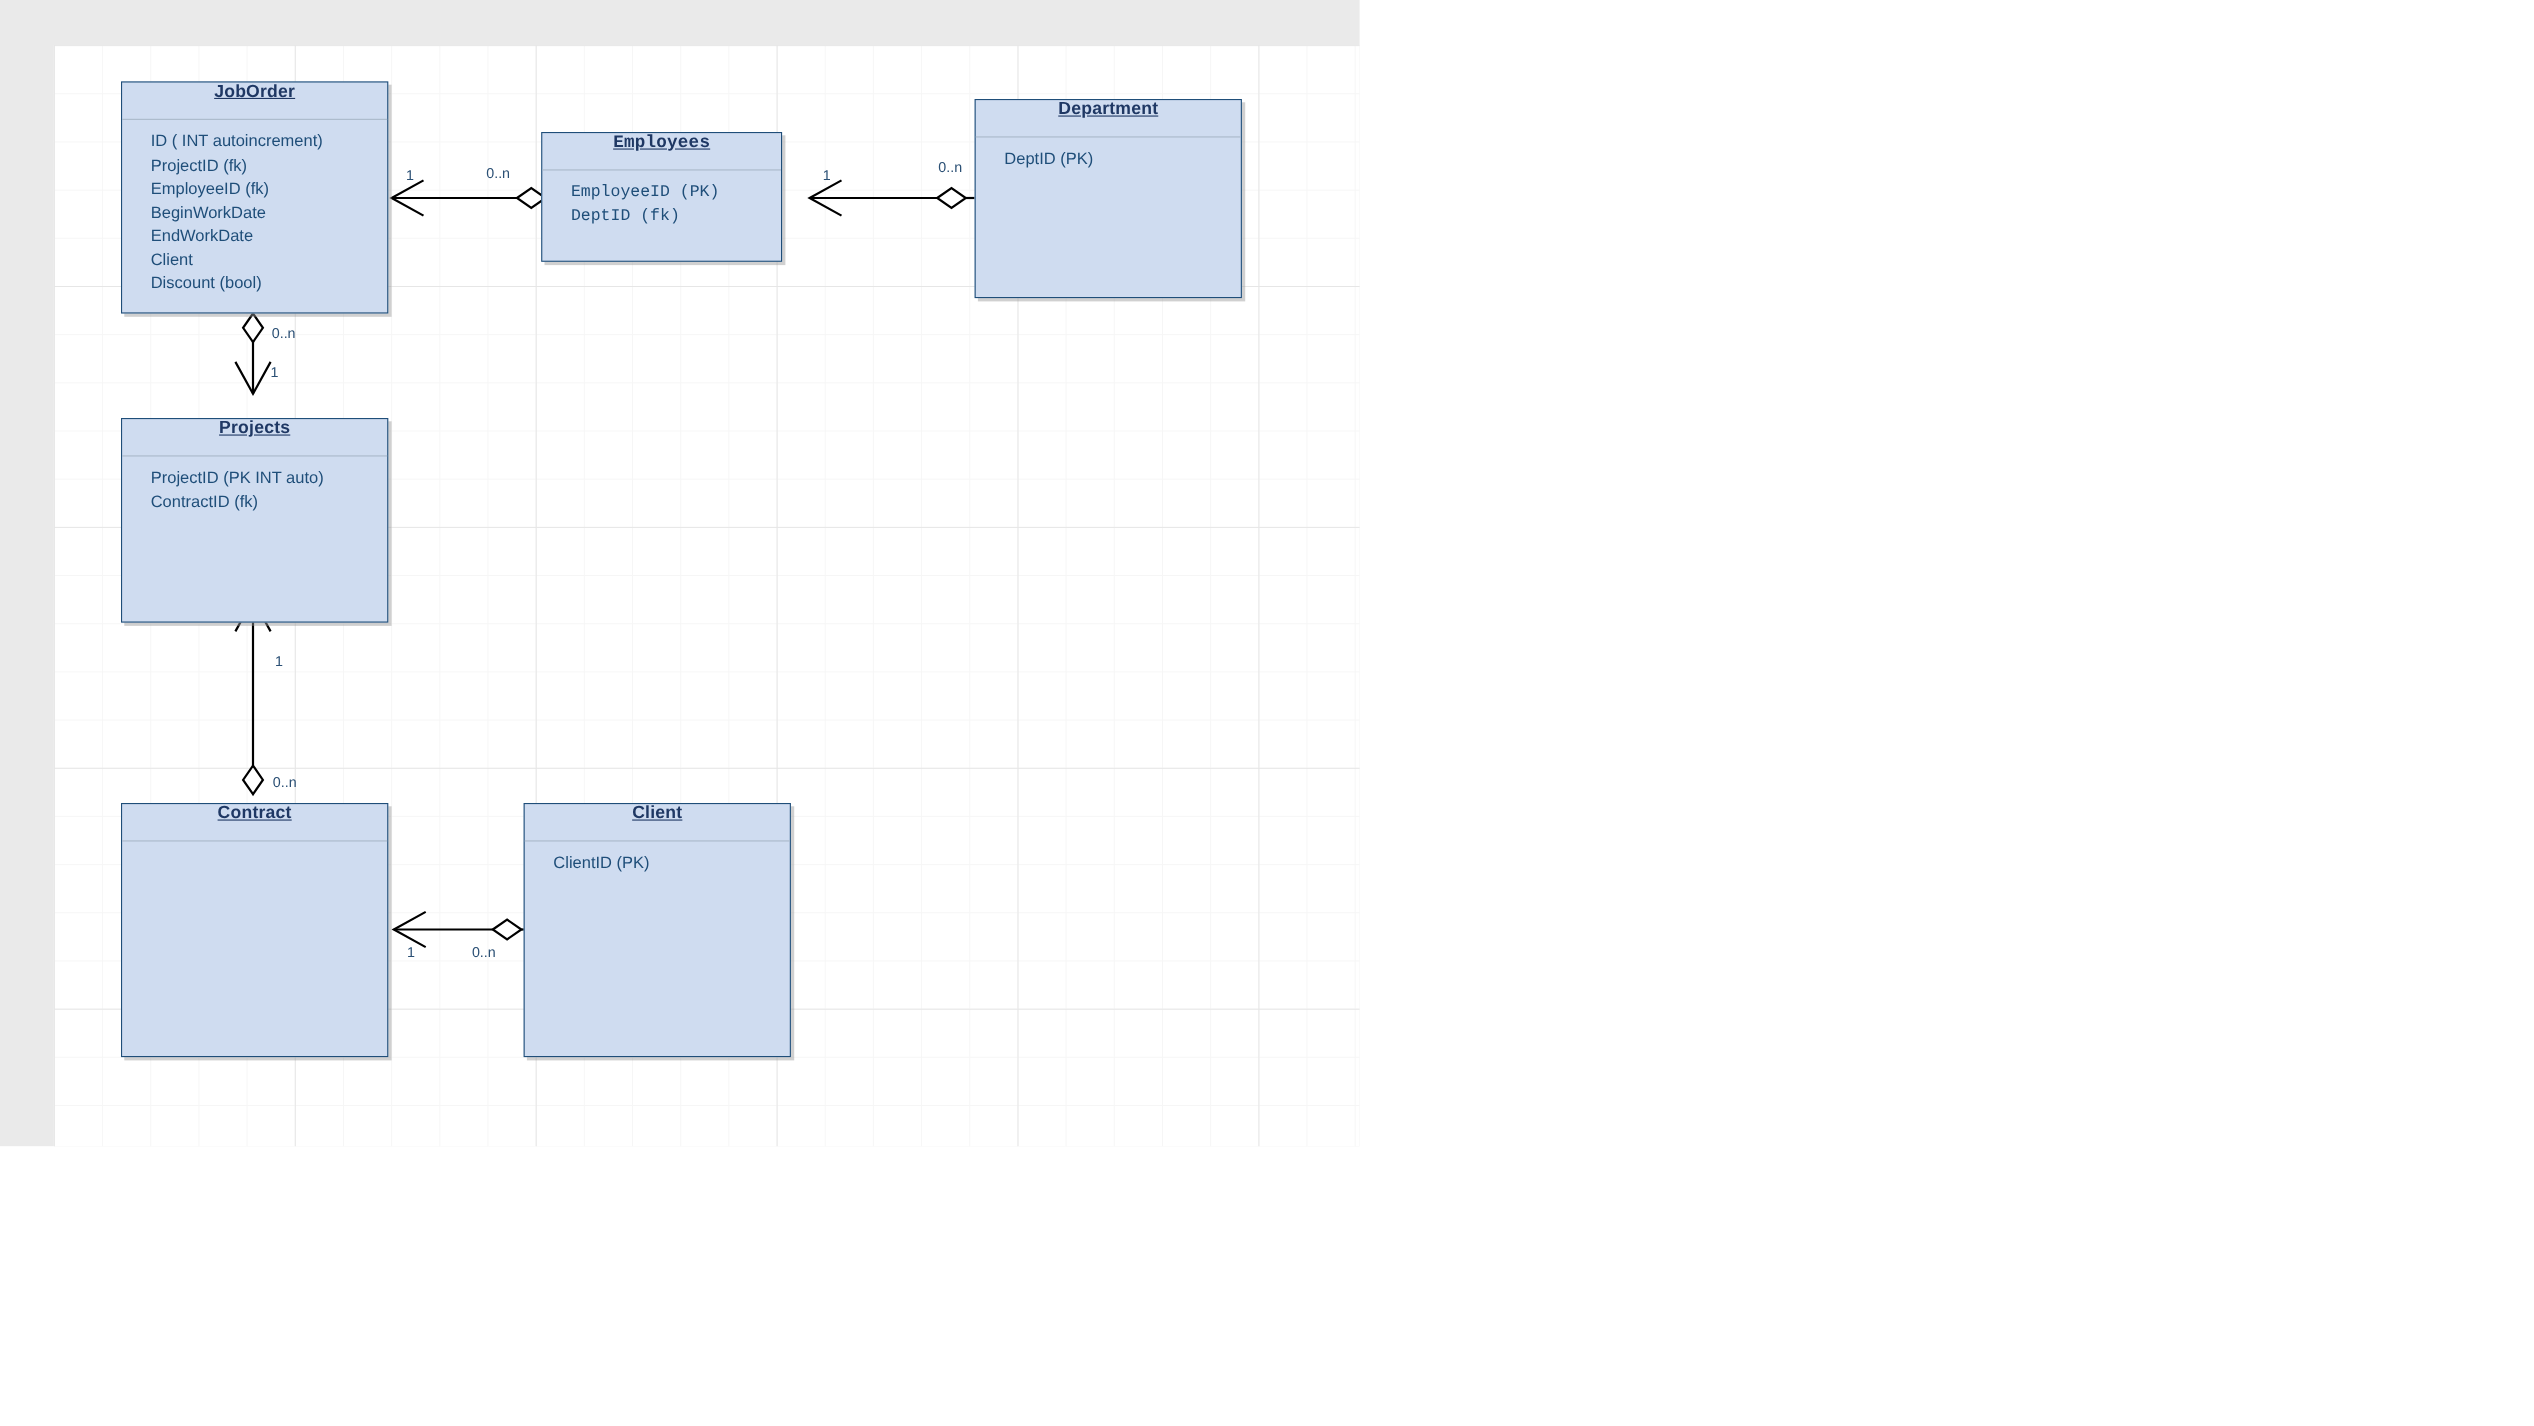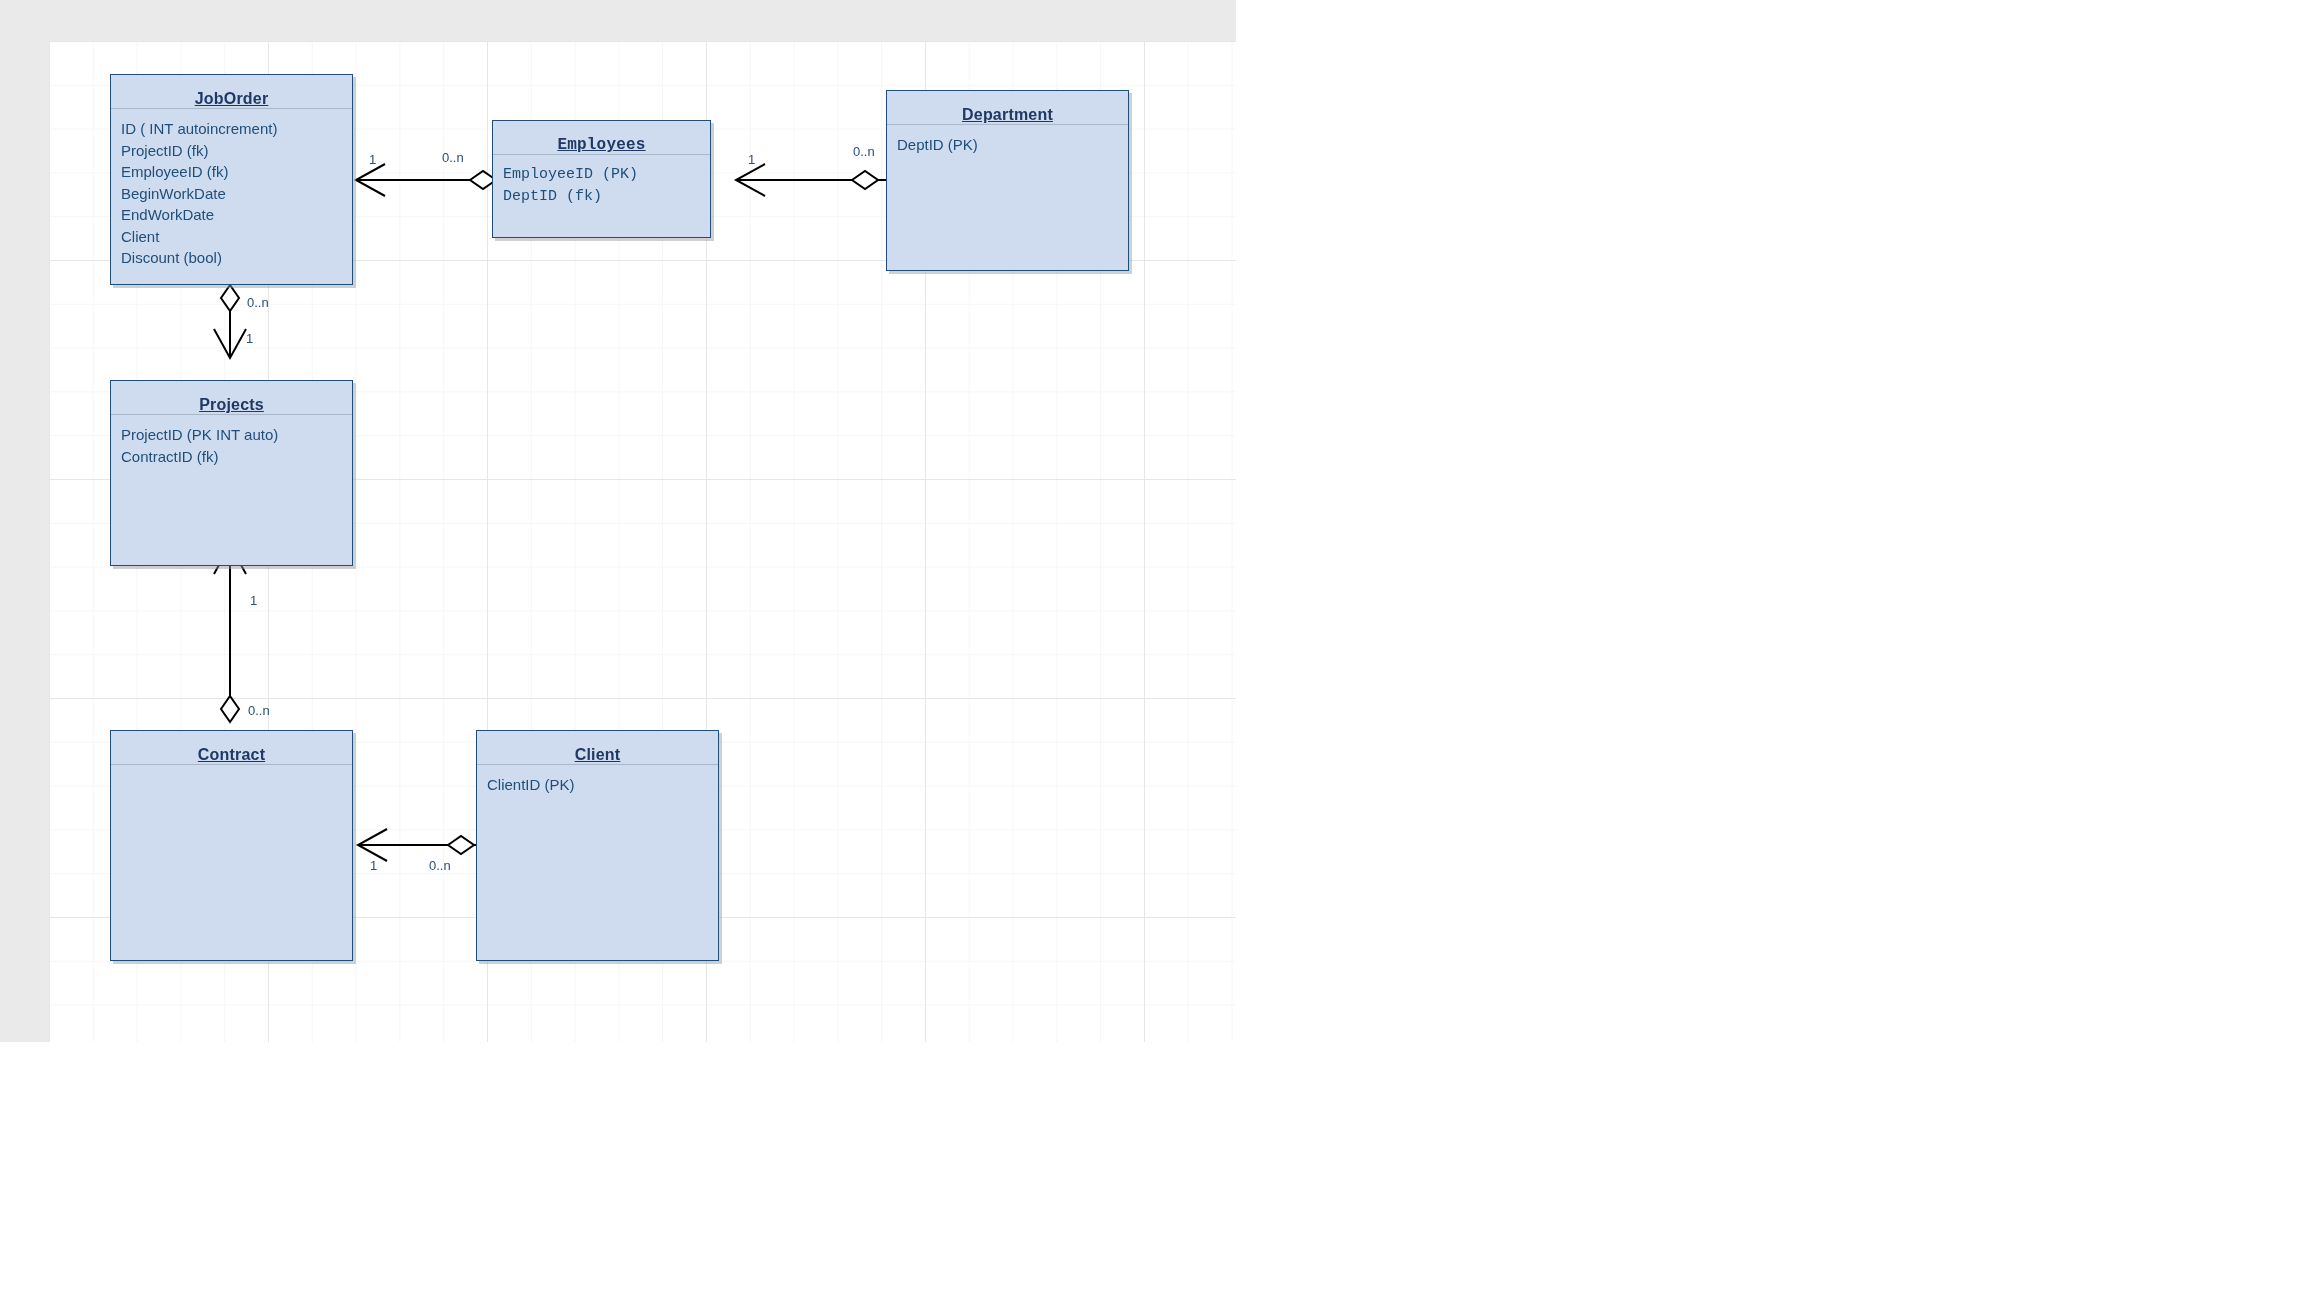--- a/index.html
+++ b/index.html
@@ -59,35 +59,35 @@
   .entity {
     position: absolute;
     background: #cfdcf0;
     border: 1.5px solid #1f4e79;
     box-shadow: 3px 3px 0 0 rgba(150,150,150,0.45);
     box-sizing: border-box;
   }
   .entity-header {
     height: 34px;
     display: flex;
-    align-items: flex-end;
+    align-items: flex-start;
     justify-content: center;
     border-bottom: 1.5px solid #a9b8c9;
     box-sizing: border-box;
   }
   .entity-title {
     font-size: 16px;
     font-weight: bold;
     color: #1f3864;
     text-decoration: underline;
     letter-spacing: 0.2px;
     white-space: nowrap;
   }
   .entity-body {
-    padding: 9px 10px 0 10px;
+    padding: 9px 10px 0 26px;
   }
   .attr {
     font-size: 15px;
     color: #1f4e79;
     line-height: 21.5px;
     white-space: nowrap;
   }
 
   
   .card-label {

